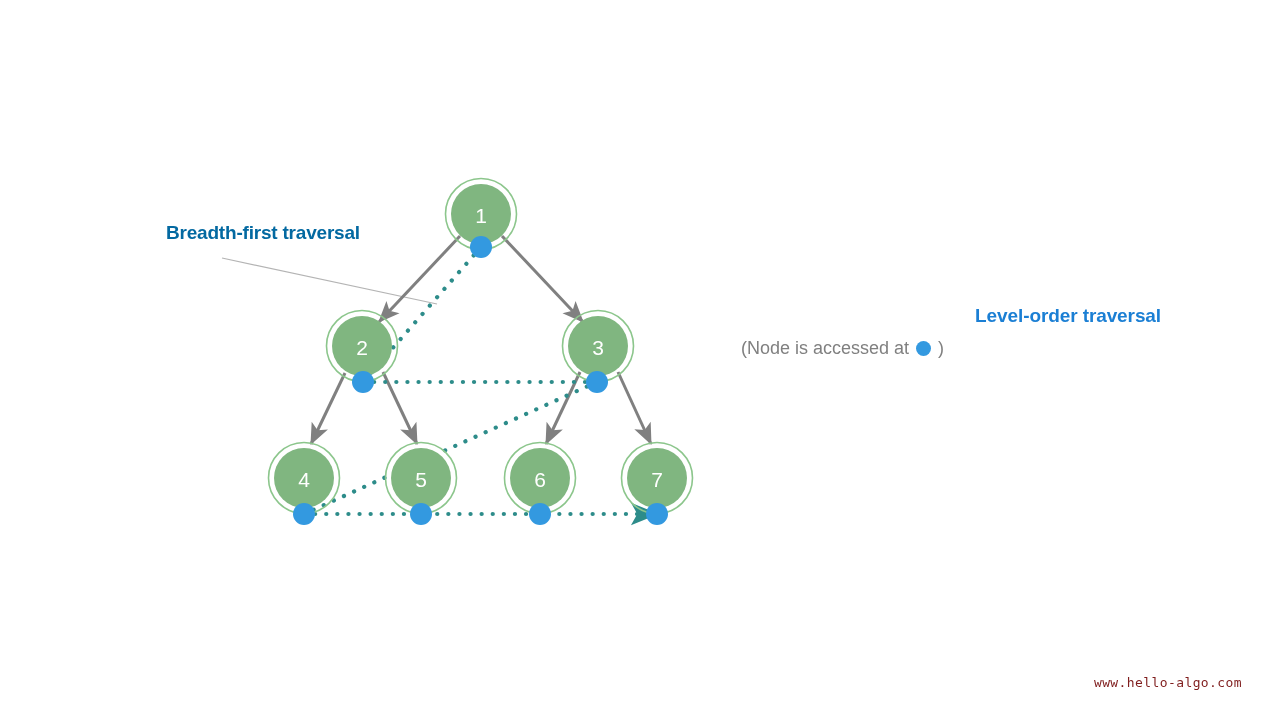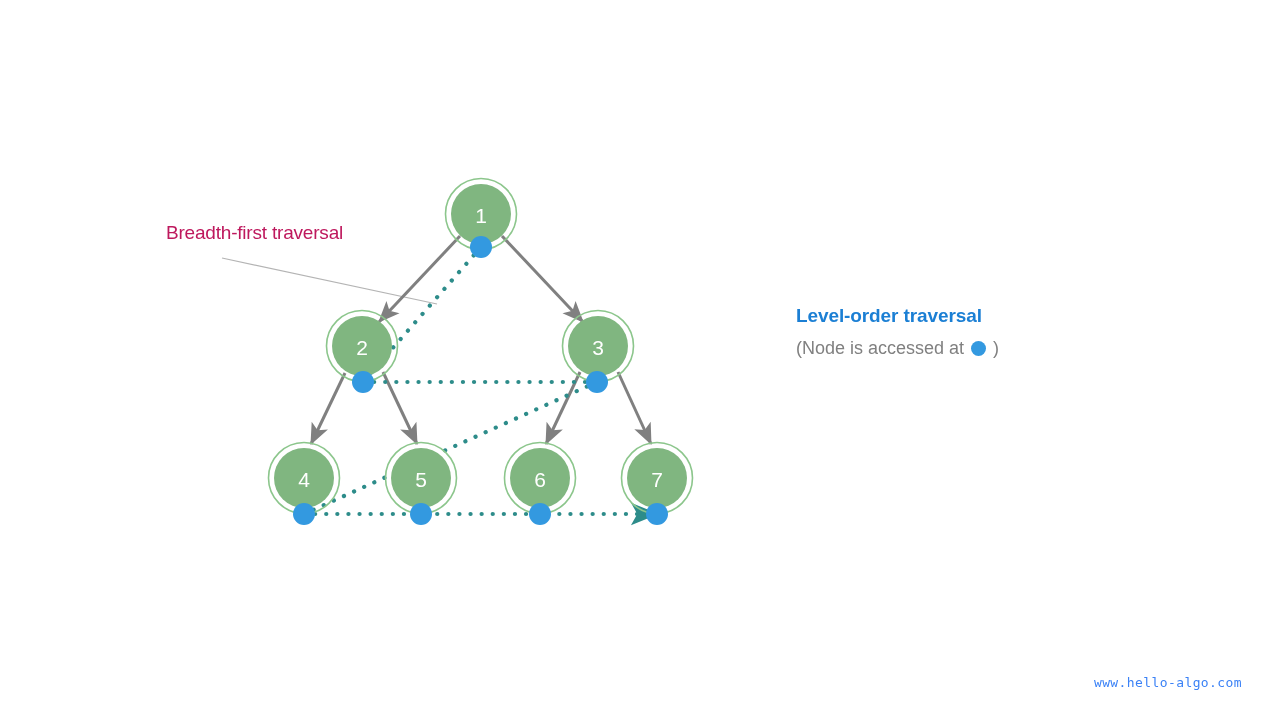--- a/index.html
+++ b/index.html
@@ -32,30 +32,31 @@
   .node-num {
     font-family: "Liberation Sans", "DejaVu Sans", sans-serif;
     font-size: 21px;
     fill: #ffffff;
     text-anchor: middle;
     dominant-baseline: central;
   }
   .bfs-label {
     position: absolute;
     font-size: 19px;
-    font-weight: normal;
-    color: #be185d;
+    font-weight: bold;
+    color: #0369a1;
     white-space: nowrap;
     letter-spacing: -0.2px;
   }
   .panel {
     position: absolute;
-    left: 796px;
+    left: 741px;
     top: 303px;
     width: 420px;
+    text-align: right;
   }
   .panel-title {
     font-size: 19px;
     font-weight: bold;
     color: #1b7fd4;
     letter-spacing: -0.1px;
     line-height: 26px;
   }
   .panel-sub {
     margin-top: 6px;
@@ -85,21 +86,21 @@
   .panel-seq .sep {
     letter-spacing: 0;
     padding: 0 3px 0 1px;
   }
   .watermark {
     position: absolute;
     right: 38px;
     bottom: 30px;
     font-family: "DejaVu Sans Mono", "Liberation Mono", monospace;
     font-size: 13px;
-    color: #3b82f6;
+    color: #7f1d1d;
     letter-spacing: 0.4px;
     white-space: nowrap;
   }
 </style>
 </head>
 <body>
 
 <div id="stage">
 
   <svg class="diagram" viewBox="0 0 1280 720">

